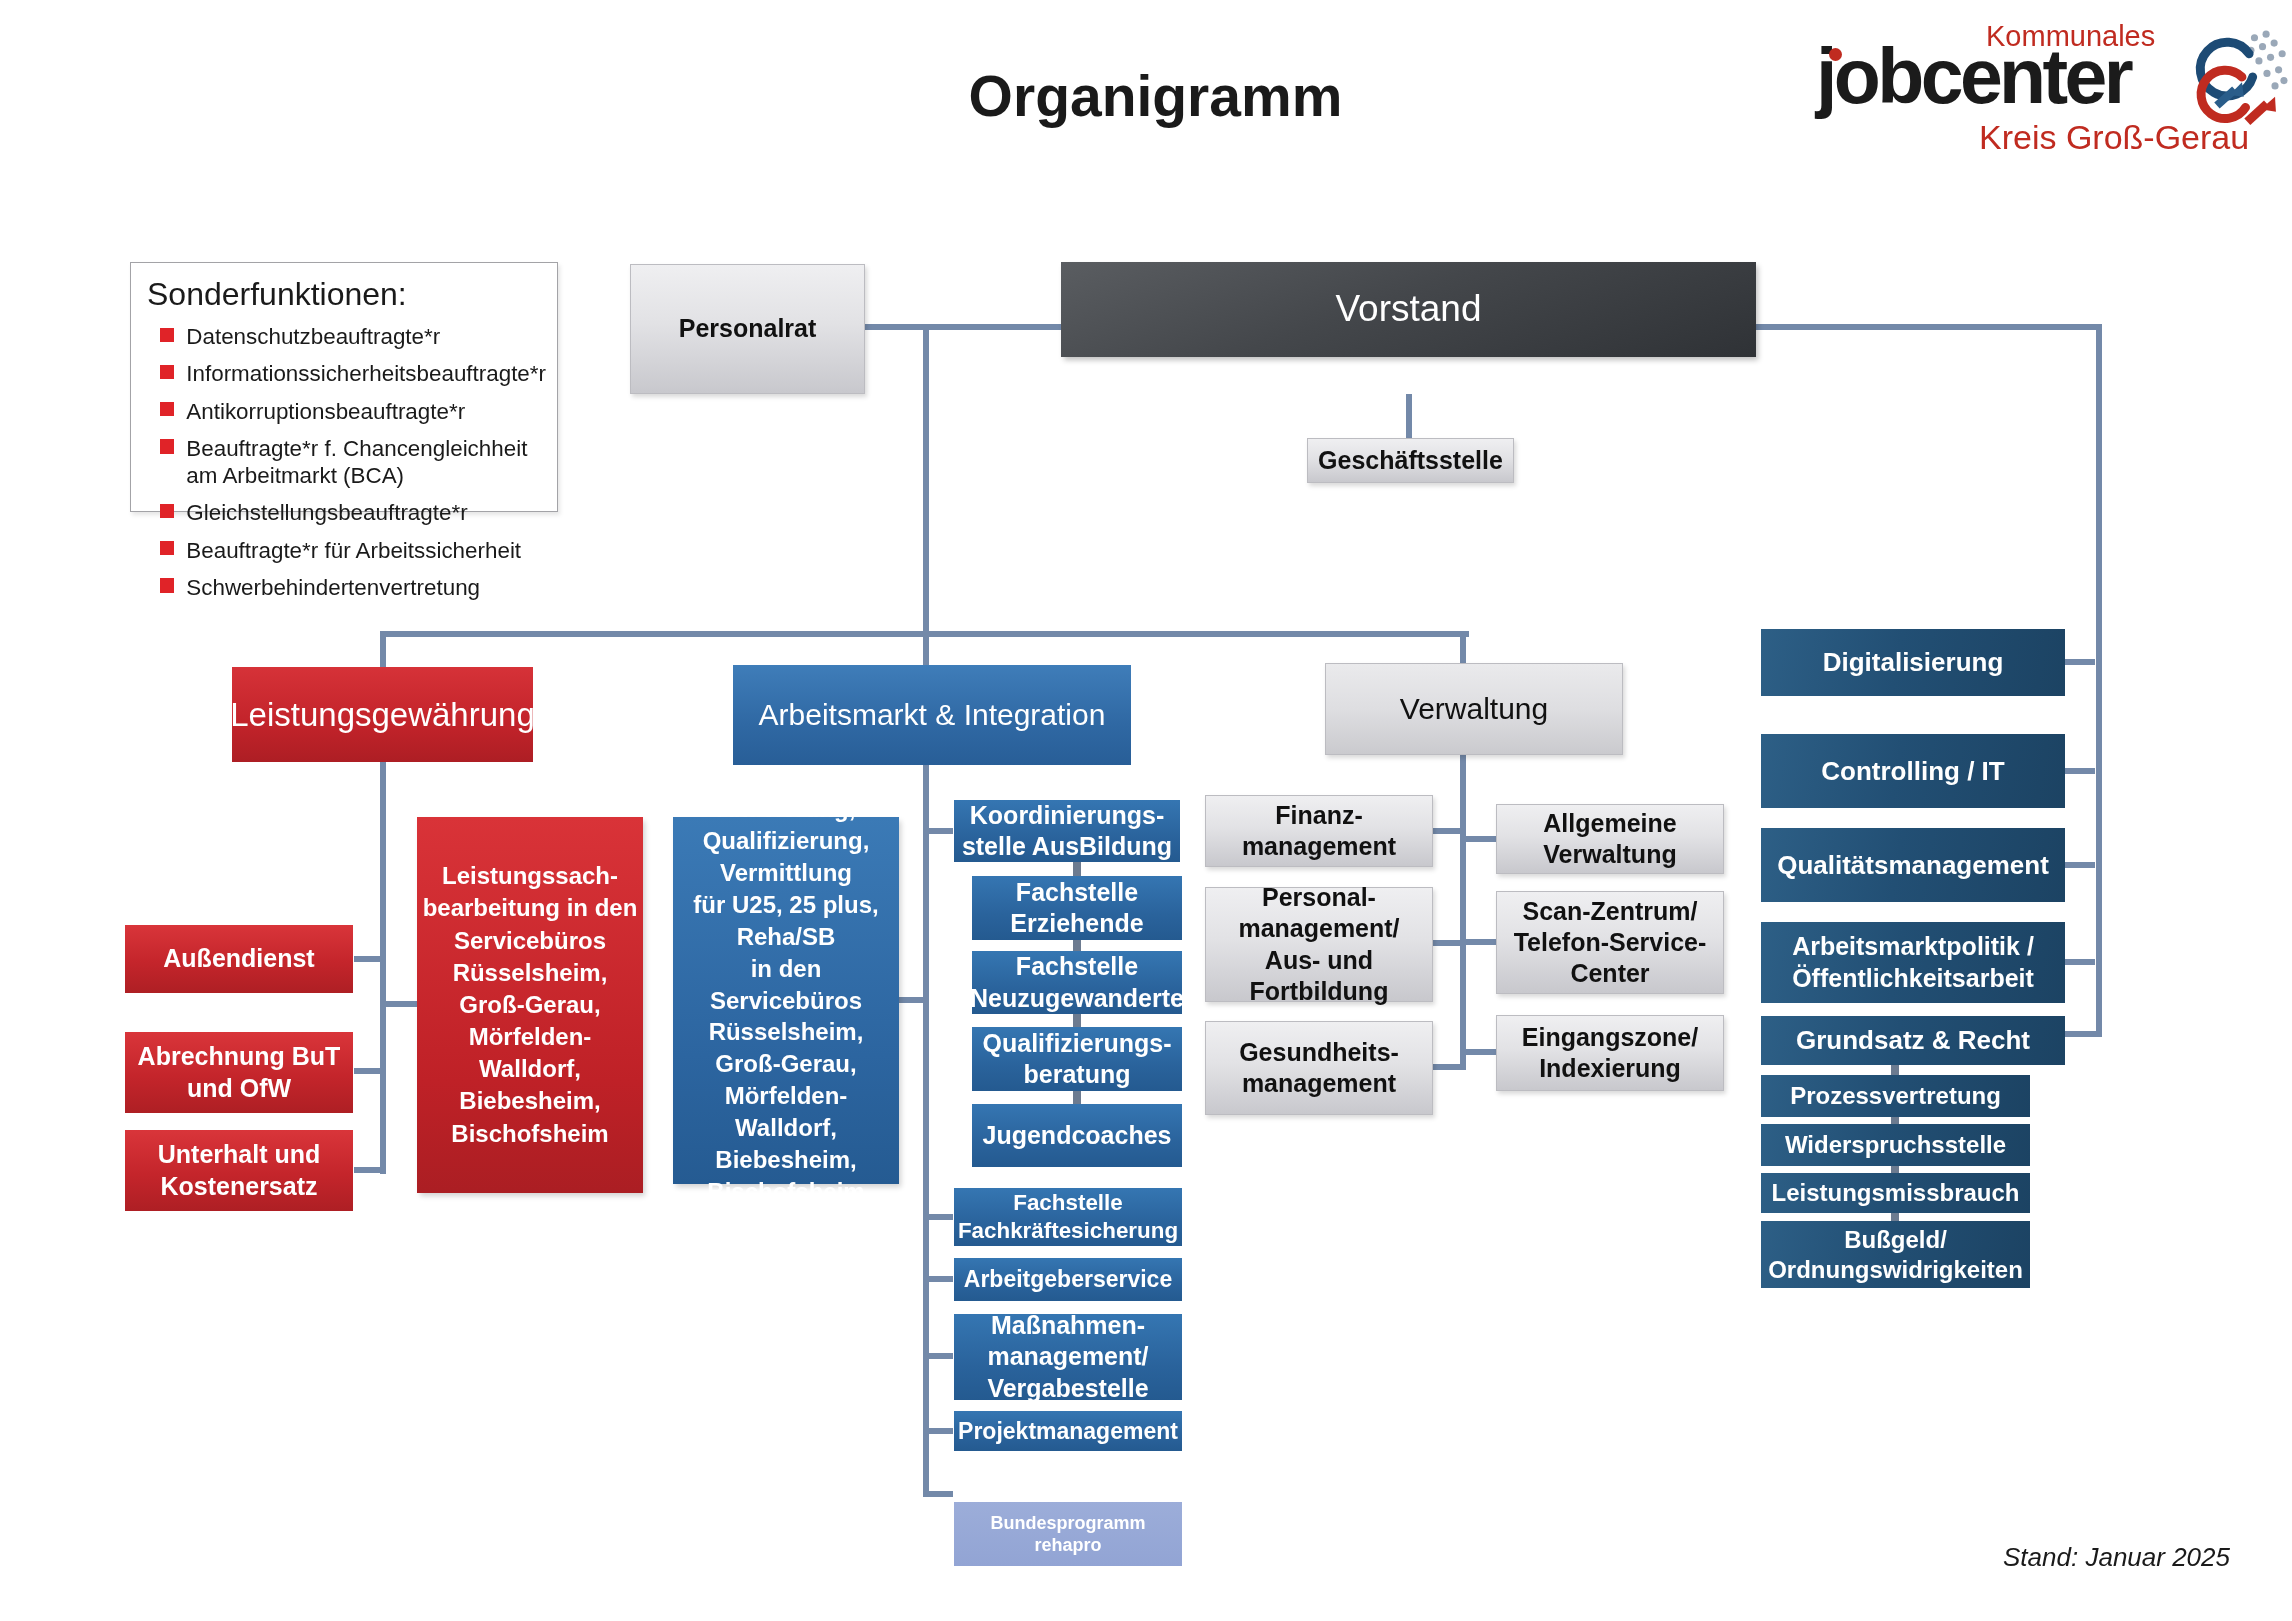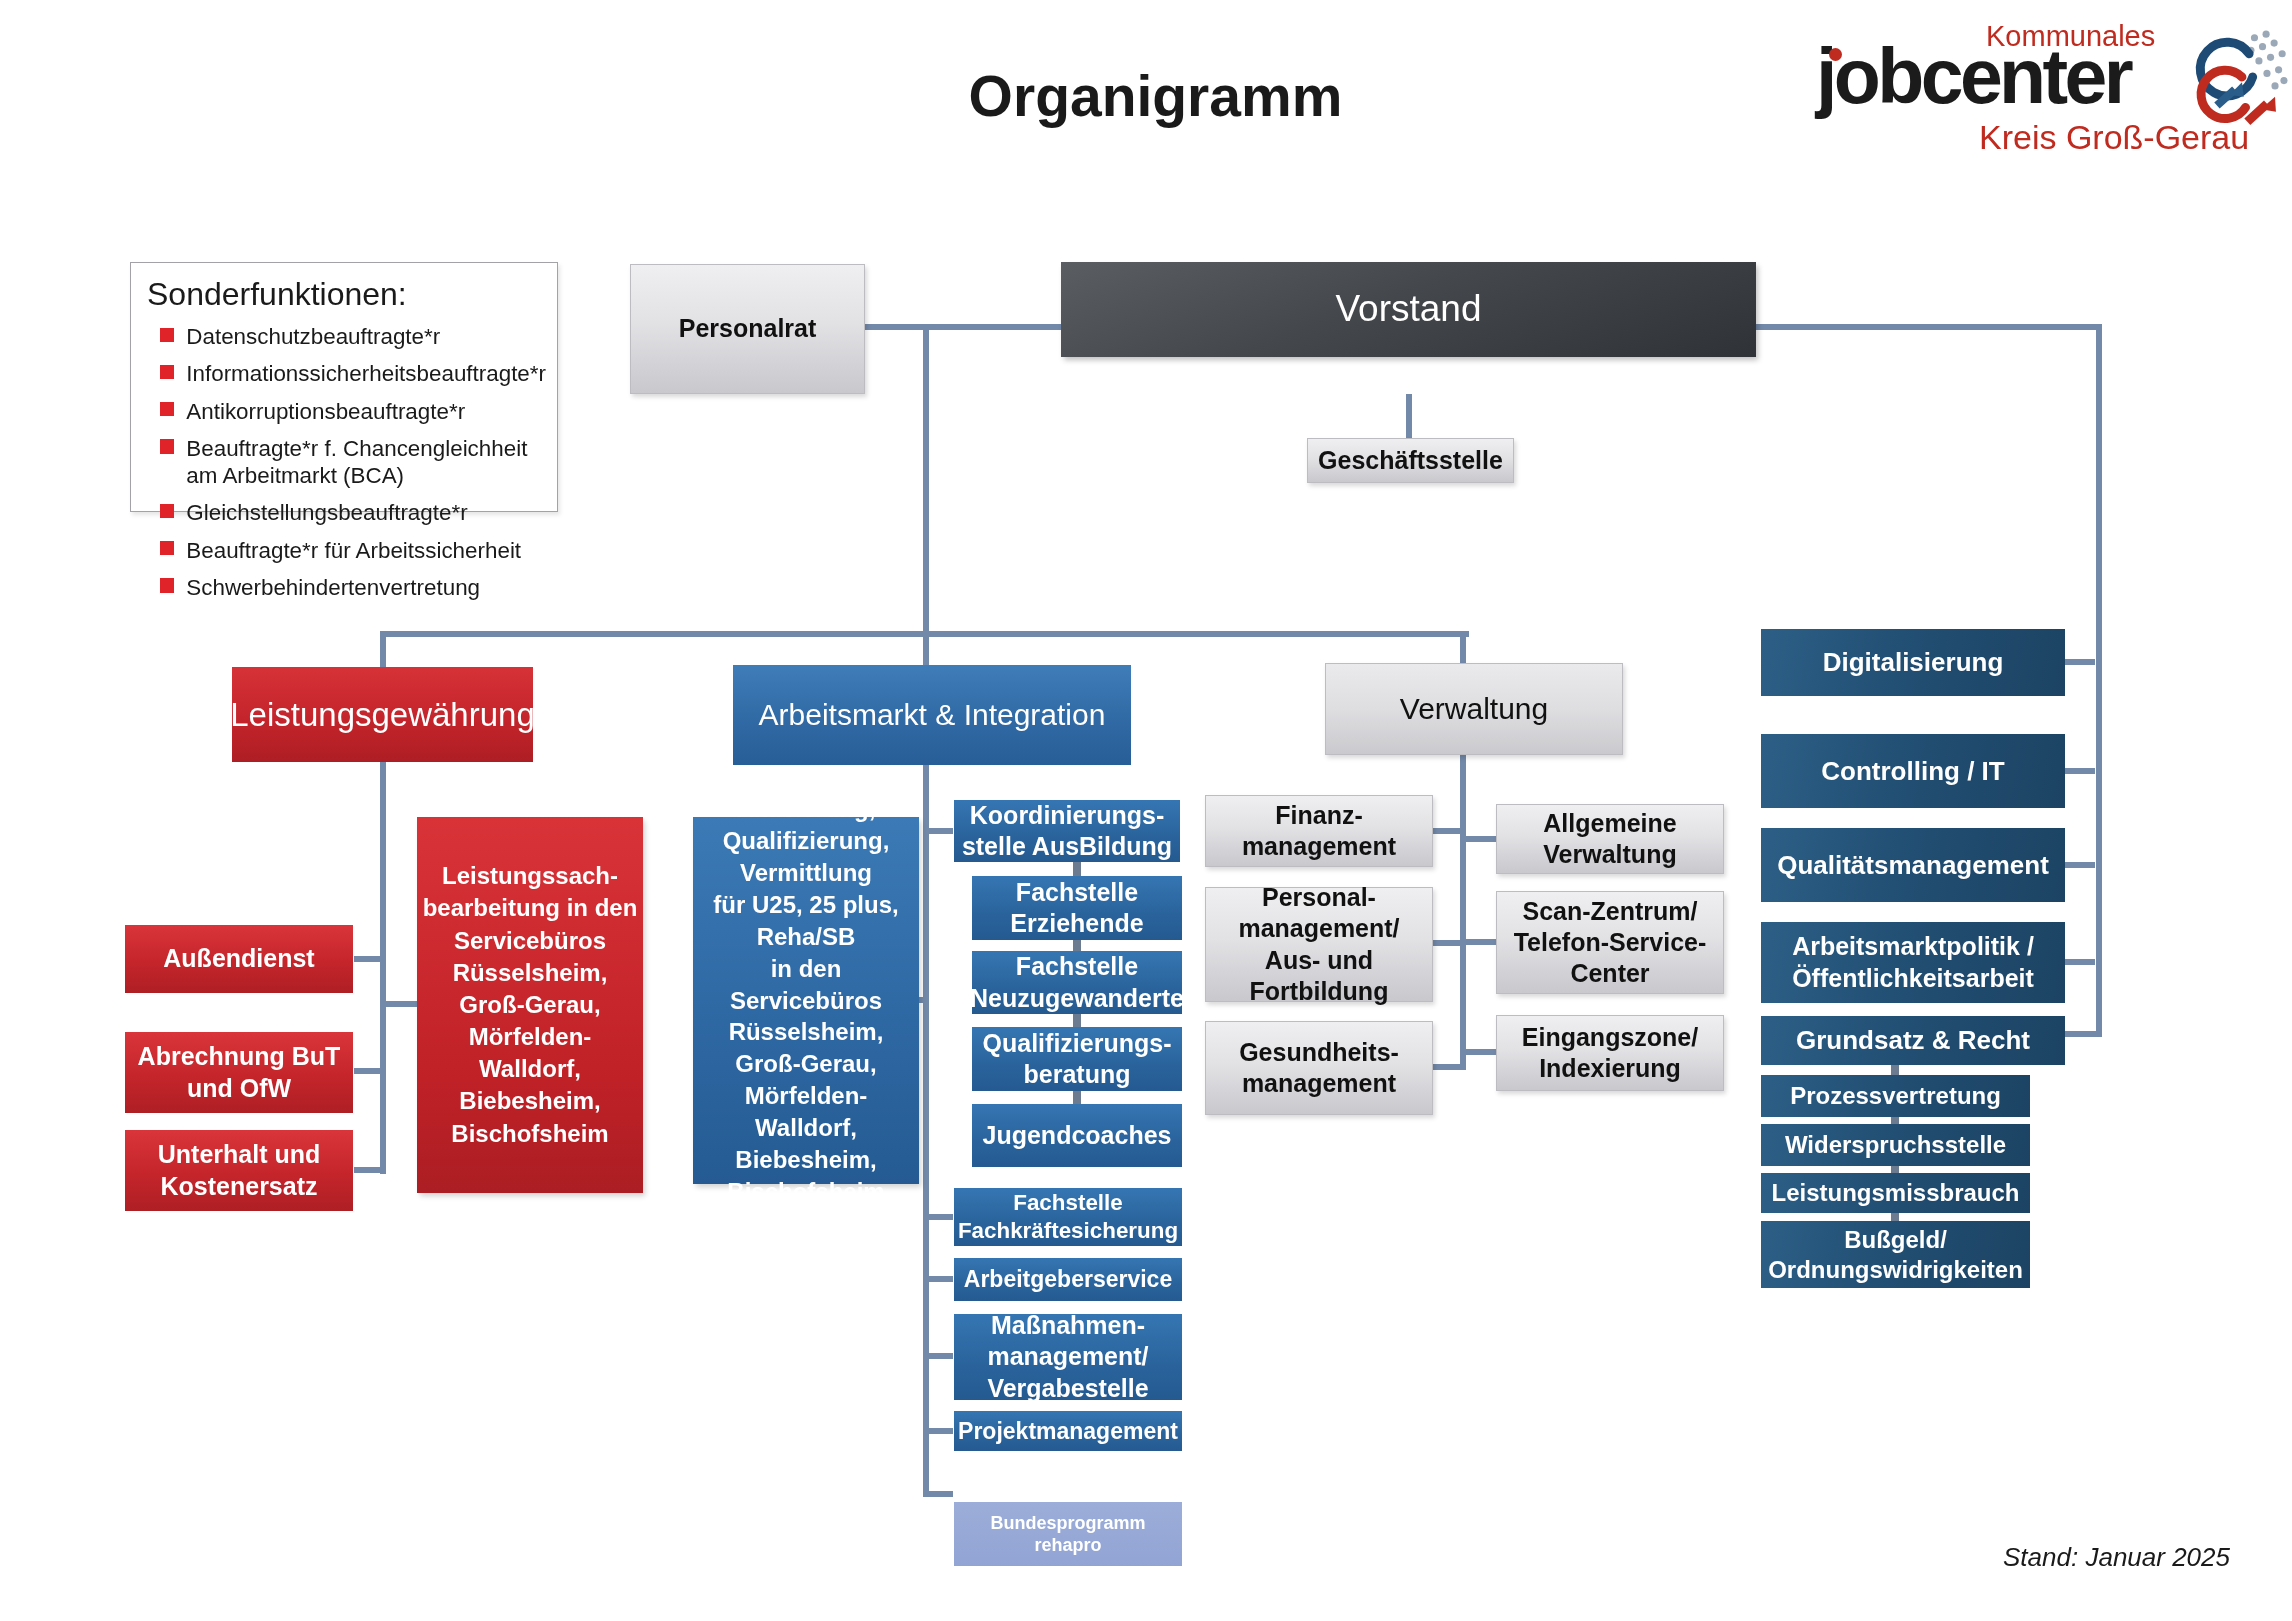--- a/index.html
+++ b/index.html
@@ -8,21 +8,21 @@
   .box{position:absolute;display:flex;align-items:center;justify-content:center;
        text-align:center;white-space:pre-line;box-sizing:border-box;z-index:2;line-height:1.25;}
   .line{position:absolute;background:#7389a9;z-index:1;}
   .chain{position:absolute;background:#6c7b90;z-index:1;}
 
   .red{background:linear-gradient(180deg,#d9353a 0%,#c4252b 55%,#ae1f24 100%);color:#fff;font-weight:bold;font-size:25px;}
   .red-header{background:linear-gradient(180deg,#d63238 0%,#c2232a 60%,#ad1e24 100%);color:#fff;font-weight:400;font-size:33px;}
   .bigred{background:linear-gradient(180deg,#d93338 0%,#bf2127 70%,#ab1e23 100%);color:#fff;font-weight:bold;font-size:24px;line-height:1.34;box-shadow:2.7px 3.6px 5.4px rgba(0,0,0,.18);}
   .blue{background:linear-gradient(180deg,#3576b2 0%,#2a639c 60%,#245a90 100%);color:#fff;font-weight:bold;font-size:25px;}
   .blue-header{background:linear-gradient(180deg,#3f7db9 0%,#2f68a3 60%,#285e97 100%);color:#fff;font-weight:400;font-size:30px;}
-  .bigblue{background:linear-gradient(180deg,#3b7ab6 0%,#2c65a0 65%,#255b92 100%);color:#fff;font-weight:bold;font-size:24px;line-height:1.33;box-shadow:2.7px 3.6px 5.4px rgba(0,0,0,.18);margin-left:20px;}
+  .bigblue{background:linear-gradient(180deg,#3b7ab6 0%,#2c65a0 65%,#255b92 100%);color:#fff;font-weight:bold;font-size:24px;line-height:1.33;box-shadow:2.7px 3.6px 5.4px rgba(0,0,0,.18);}
   .lightblue{background:linear-gradient(180deg,#9cadd9 0%,#92a4d4 100%);color:#fff;font-weight:bold;font-size:18px;margin-top:40px;}
   .navy{background:linear-gradient(100deg,#2d5f86 0%,#224f74 45%,#1c4363 100%);color:#fff;font-weight:bold;font-size:26px;}
   .navy-sm{background:linear-gradient(100deg,#2d5f86 0%,#224f74 45%,#1c4363 100%);color:#fff;font-weight:bold;font-size:24px;}
   .gray{background:linear-gradient(180deg,#efeff1 0%,#e2e2e5 45%,#c8c8cd 100%);color:#111;font-weight:bold;font-size:25px;border:0.9px solid #bcbcc1;box-shadow:1.8px 2.7px 4.5px rgba(0,0,0,.15);}
   .gray-header{background:linear-gradient(180deg,#eaeaec 0%,#dedee1 50%,#cacace 100%);color:#111;font-weight:400;font-size:30px;border:0.9px solid #bcbcc1;box-shadow:1.8px 2.7px 4.5px rgba(0,0,0,.15);}
   .dark{background:linear-gradient(160deg,#5a5d61 0%,#44474b 45%,#2f3236 100%);color:#fff;font-weight:400;font-size:37px;box-shadow:2.7px 3.6px 5.4px rgba(0,0,0,.25);}
 
   #page-title{position:absolute;left:806px;top:63px;width:699px;text-align:center;
       font-size:57px;font-weight:bold;color:#1a1a1a;}
   #stand{position:absolute;left:1890px;top:1542px;width:340px;text-align:right;

